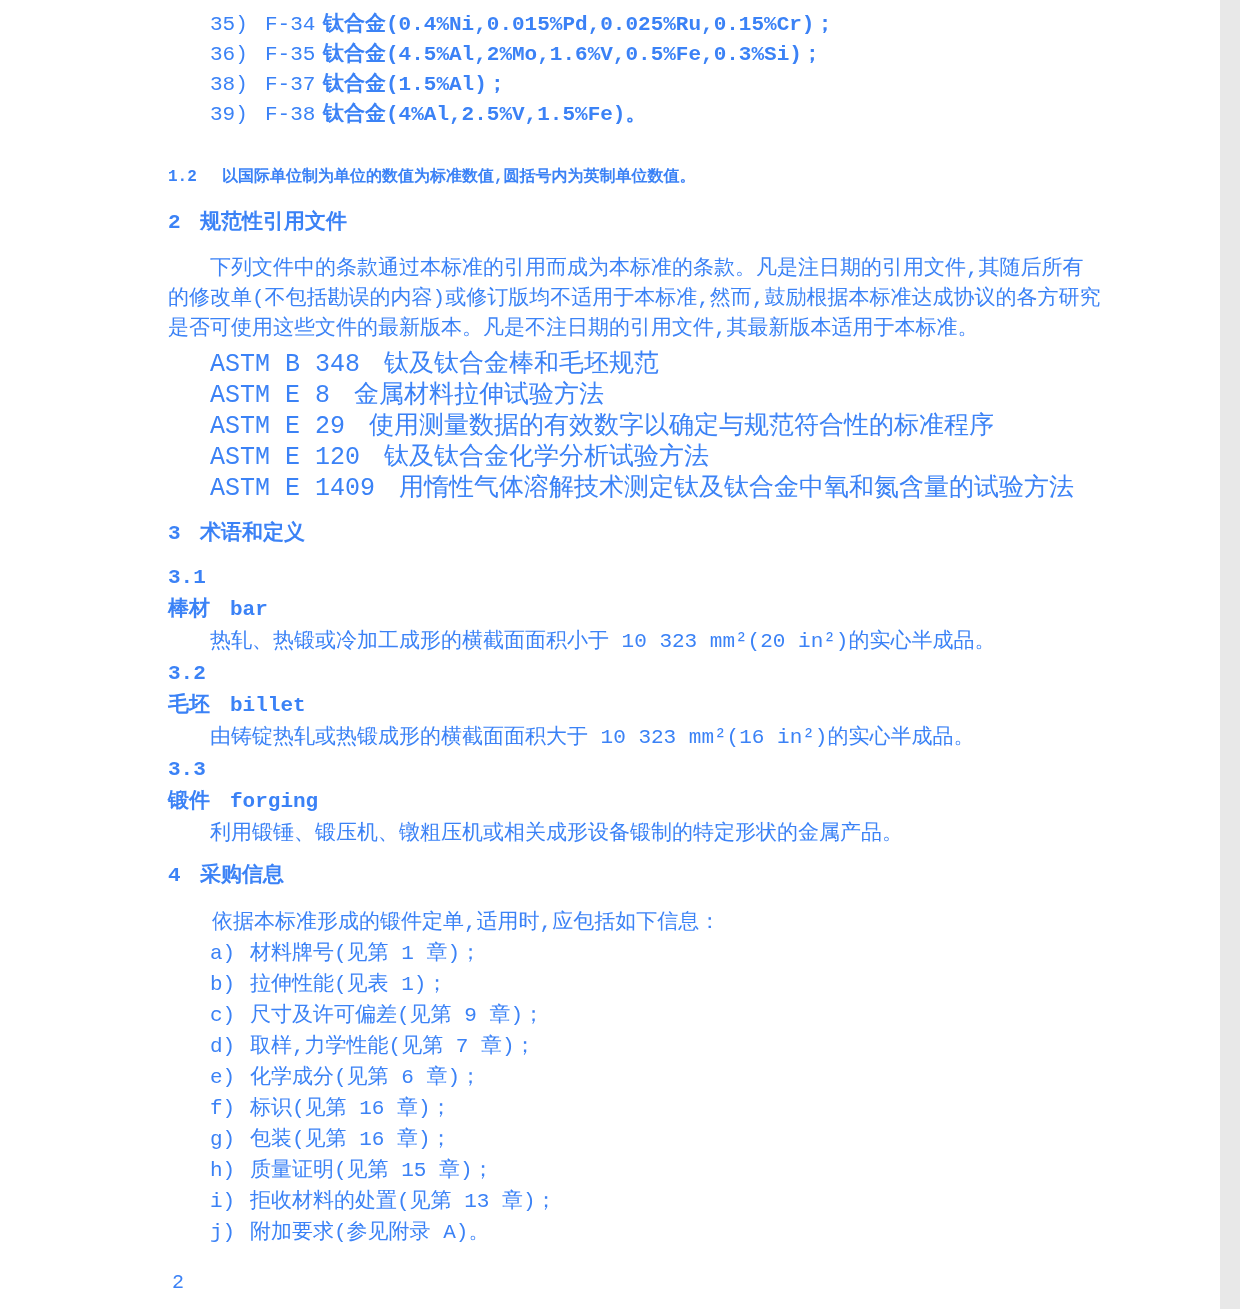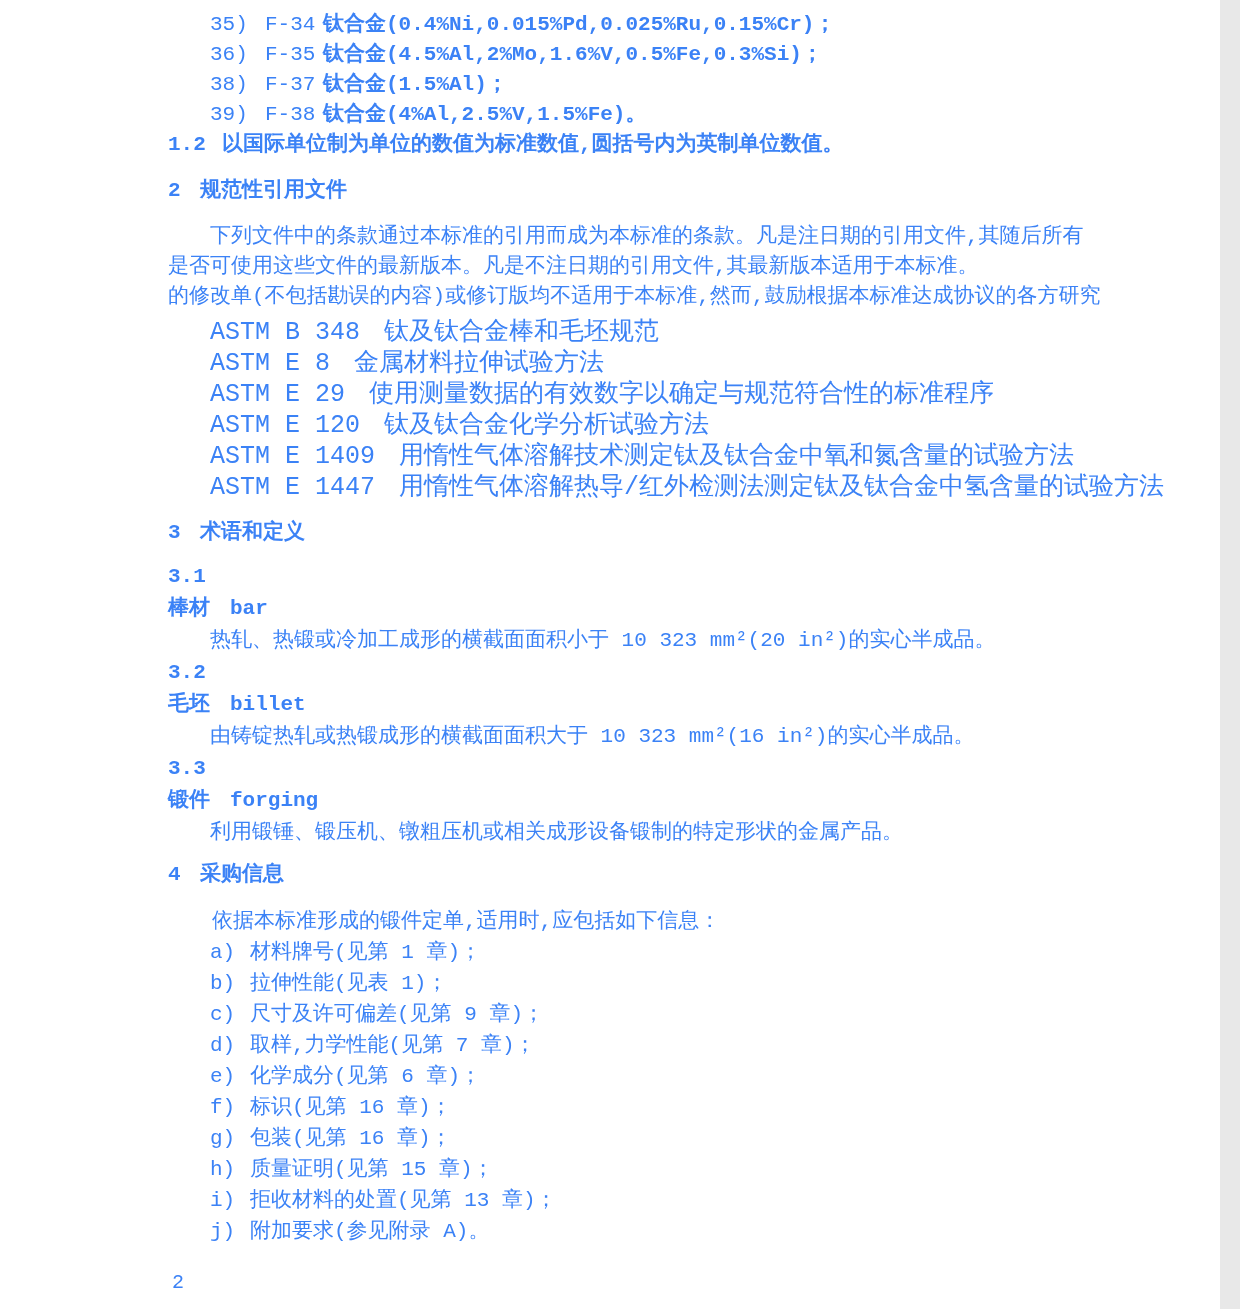--- a/index.html
+++ b/index.html
@@ -19,21 +19,21 @@
     width: 950px;
   }
 
   
   .alloy-row { display: flex; line-height: 30px; font-size: 21px; margin-left: 42px; }
   .alloy-num  { width: 55px; flex: none; }
   .alloy-code { width: 58px; flex: none; }
   .alloy-desc { font-weight: 700; }
 
   
-  .clause12 { display: flex; line-height: 30px; font-size: 21px; font-weight: 700; }
+  .clause12 { display: flex; line-height: 30px; font-size: 16px; font-weight: 700; margin-top: 32px; }
   .clause12 .cnum { width: 54px; flex: none; }
 
   
   .heading { display: flex; line-height: 30px; font-size: 21px; font-weight: 700; }
   .heading .hnum { width: 32px; flex: none; }
   .h2 { margin-top: 16px; }
   .h3 { margin-top: 15px; }
   .h4 { margin-top: 11px; }
 
   
@@ -107,22 +107,22 @@
       <span>以国际单位制为单位的数值为标准数值,圆括号内为英制单位数值。</span>
     </div>
 
     <div class="heading h2">
       <span class="hnum">2</span>
       <span>规范性引用文件</span>
     </div>
 
     <div class="para">
       <div class="pline indent">下列文件中的条款通过本标准的引用而成为本标准的条款。凡是注日期的引用文件,其随后所有</div>
+      <div class="pline">的修改单(不包括勘误的内容)或修订版均不适用于本标准,然而,鼓励根据本标准达成协议的各方研究</div>
       <div class="pline">是否可使用这些文件的最新版本。凡是不注日期的引用文件,其最新版本适用于本标准。</div>
-      <div class="pline">的修改单(不包括勘误的内容)或修订版均不适用于本标准,然而,鼓励根据本标准达成协议的各方研究</div>
     </div>
 
     <div class="refs">
 
         <div class="ref-row">
           <span class="ref-code">ASTM B 348</span>
           <span class="ref-title">钛及钛合金棒和毛坯规范</span>
         </div>
 
         <div class="ref-row">
@@ -138,24 +138,20 @@
         <div class="ref-row">
           <span class="ref-code">ASTM E 120</span>
           <span class="ref-title">钛及钛合金化学分析试验方法</span>
         </div>
 
         <div class="ref-row">
           <span class="ref-code">ASTM E 1409</span>
           <span class="ref-title">用惰性气体溶解技术测定钛及钛合金中氧和氮含量的试验方法</span>
         </div>
 
-        <div class="ref-row">
-          <span class="ref-code">ASTM E 1447</span>
-          <span class="ref-title">用惰性气体溶解热导/红外检测法测定钛及钛合金中氢含量的试验方法</span>
-        </div>
       </div>
 
     <div class="heading h3">
       <span class="hnum">3</span>
       <span>术语和定义</span>
     </div>
 
     <div class="terms">
 
         <div>

